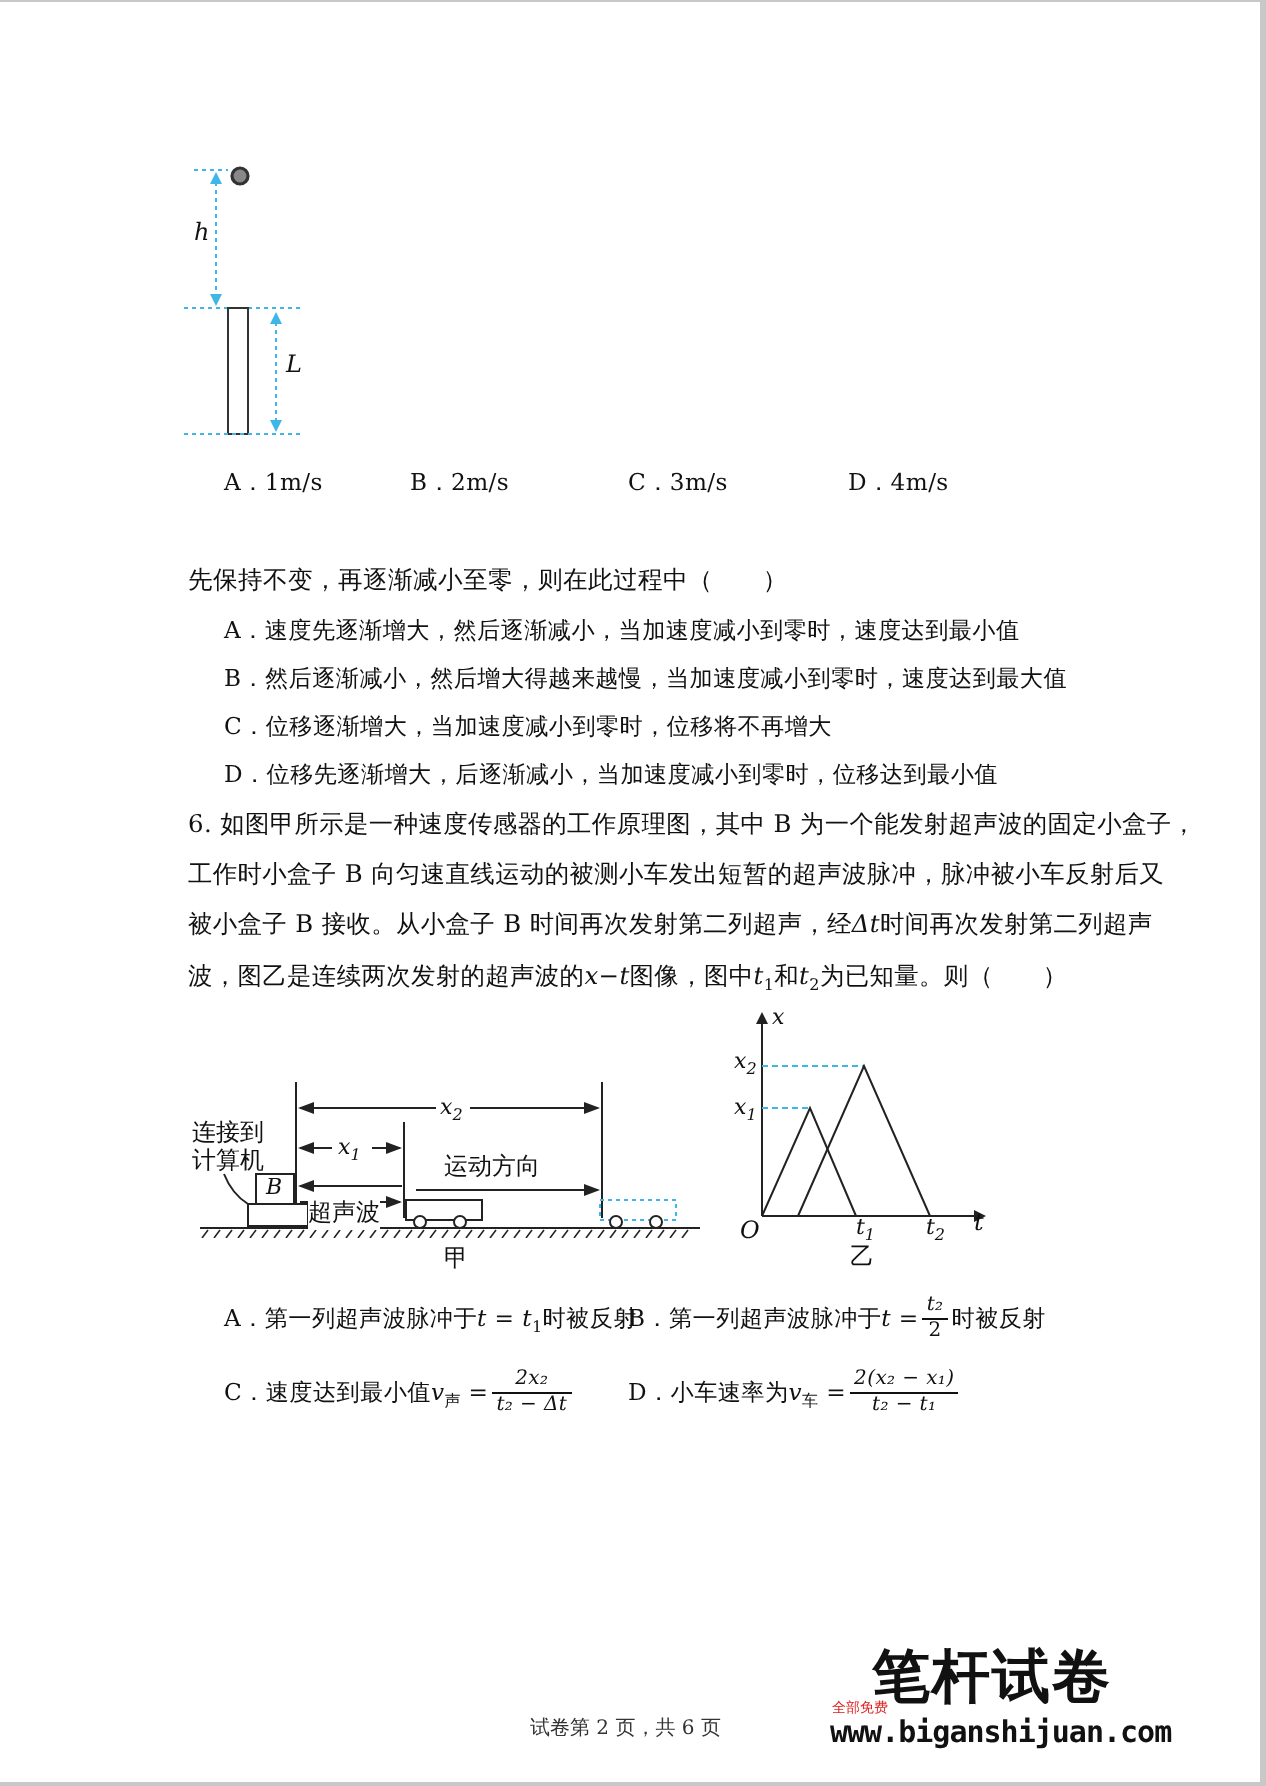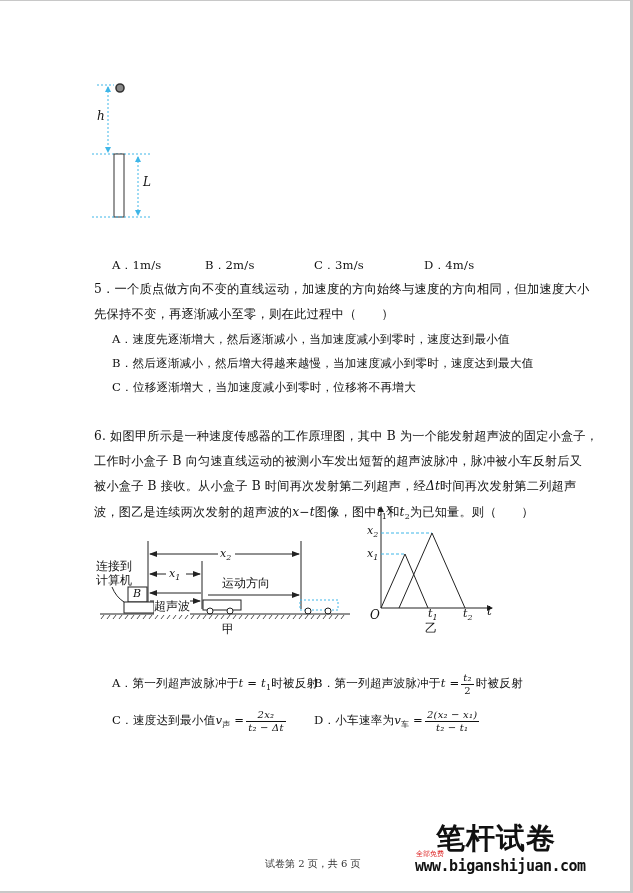--- a/index.html
+++ b/index.html
@@ -8,21 +8,21 @@
     background: #c8c8c8;
     font-family: "DejaVu Serif", "Liberation Serif", serif;
     color: #111;
     position: relative;
   }
   .page {
     position: absolute; left: 0; top: 1px; width: 630px; height: 890px;
     background: #fff;
   }
   .abs { position: absolute; white-space: nowrap; }
-  .txt { font-size: 12.4px; line-height: 16px; letter-spacing: 0.2px; margin-top: 24px; }
+  .txt { font-size: 12.4px; line-height: 16px; letter-spacing: 0.2px; }
   .opt { font-size: 11.6px; }
   .fig { position: absolute; }
   .frac { display: inline-block; vertical-align: middle; text-align: center; font-size: 10px; line-height: 12px; margin: 0 2px; }
   .frac .num { display: block; border-bottom: 1px solid #111; padding: 0 2px; }
   .frac .den { display: block; padding: 0 2px; }
   .it { font-style: italic; }
   .sub { font-size: 8px; vertical-align: -3px; }
   .footer { font-size: 10px; color: #333; }
   .wm-big { font-family: "DejaVu Sans", sans-serif; font-size: 29px; font-weight: bold; color: #111; letter-spacing: 1px; }
   .wm-url { font-family: "DejaVu Sans Mono", monospace; font-size: 15px; color: #111; font-weight: bold; letter-spacing: -0.5px; }
@@ -55,30 +55,32 @@
   <div class="abs txt opt" style="left:205px; top:232px;">
     <span>B．</span><span>2m/s</span>
   </div>
   <div class="abs txt opt" style="left:314px; top:232px;">
     <span>C．</span><span>3m/s</span>
   </div>
   <div class="abs txt opt" style="left:424px; top:232px;">
     <span>D．</span><span>4m/s</span>
   </div>
 
-  <div class="abs txt" style="left:94px; top:256px; font-size:12.3px;">5．一个质点做方向不变的直线运动，加速度的方向始终与速度的方向相同，但加速度大小</div>
   <div class="abs txt" style="left:94px; top:281px; font-size:12.3px;">先保持不变，再逐渐减小至零，则在此过程中（　　）</div>
   <div class="abs txt opt" style="left:112px; top:306px;">
     <span>A．</span><span>速度先逐渐增大，然后逐渐减小，当加速度减小到零时，速度达到最小值</span>
   </div>
   <div class="abs txt opt" style="left:112px; top:330px;">
     <span>B．</span><span>然后逐渐减小，然后增大得越来越慢，当加速度减小到零时，速度达到最大值</span>
   </div>
   <div class="abs txt opt" style="left:112px; top:354px;">
     <span>C．</span><span>位移逐渐增大，当加速度减小到零时，位移将不再增大</span>
+  </div>
+  <div class="abs txt opt" style="left:112px; top:378px;">
+    <span>D．</span><span>位移先逐渐增大，后逐渐减小，当加速度减小到零时，位移达到最小值</span>
   </div>
 
   <div class="abs txt" style="left:94px; top:403px; font-size:12.2px;">6. 如图甲所示是一种速度传感器的工作原理图，其中 B 为一个能发射超声波的固定小盒子，</div>
   <div class="abs txt" style="left:94px; top:428px; font-size:12.2px;">工作时小盒子 B 向匀速直线运动的被测小车发出短暂的超声波脉冲，脉冲被小车反射后又</div>
   <div class="abs txt" style="left:94px; top:453px; font-size:12.2px;">
     <span>被小盒子 B 接收。从小盒子 B 时间再次发射第二列超声，经</span><span class="it">Δt</span><span>时间再次发射第二列超声</span>
   </div>
   <div class="abs txt" style="left:94px; top:479px; font-size:12.2px;">
     <span>波，图乙是连续两次发射的超声波的</span><span class="it">x−t</span><span>图像，图中</span><span class="it">t</span><span class="sub">1</span><span>和</span><span class="it">t</span><span class="sub">2</span><span>为已知量。则（　　）</span>
   </div>

